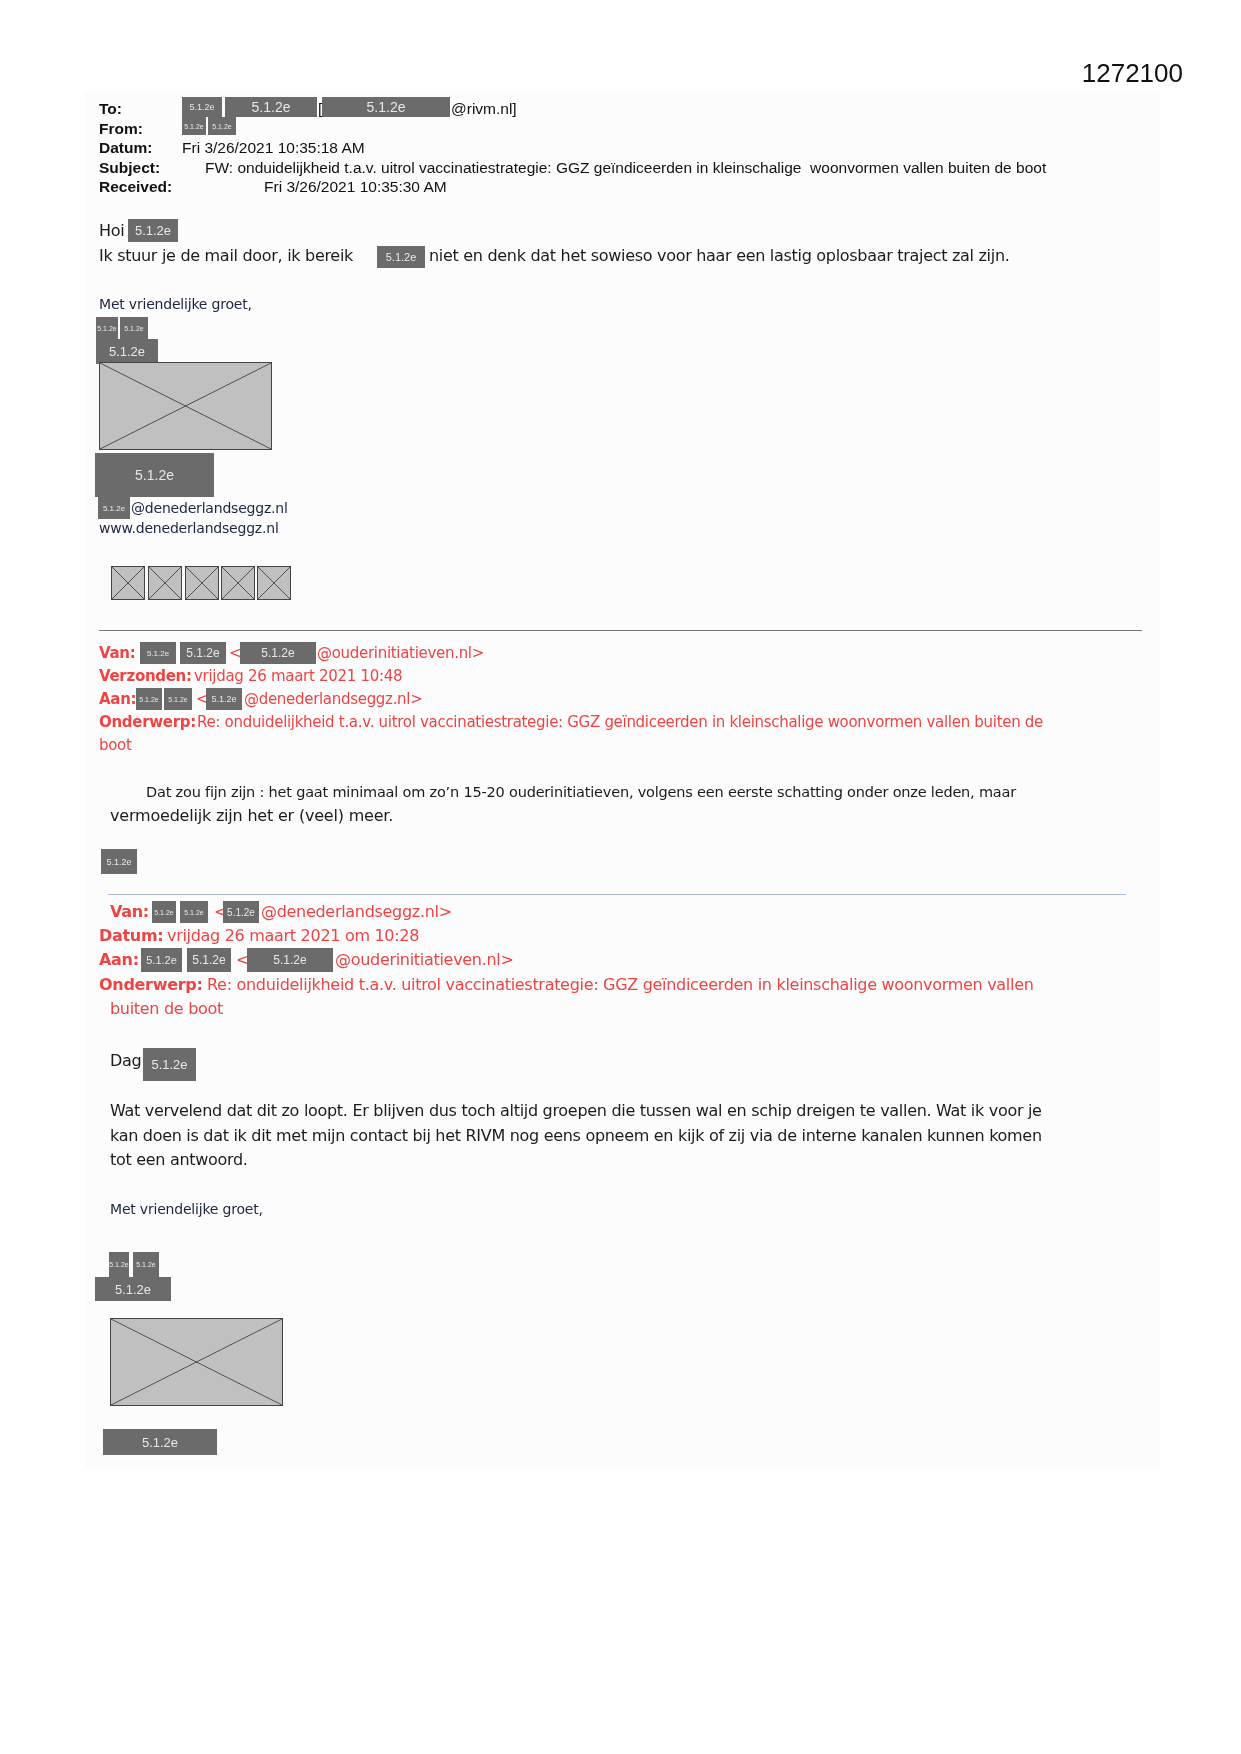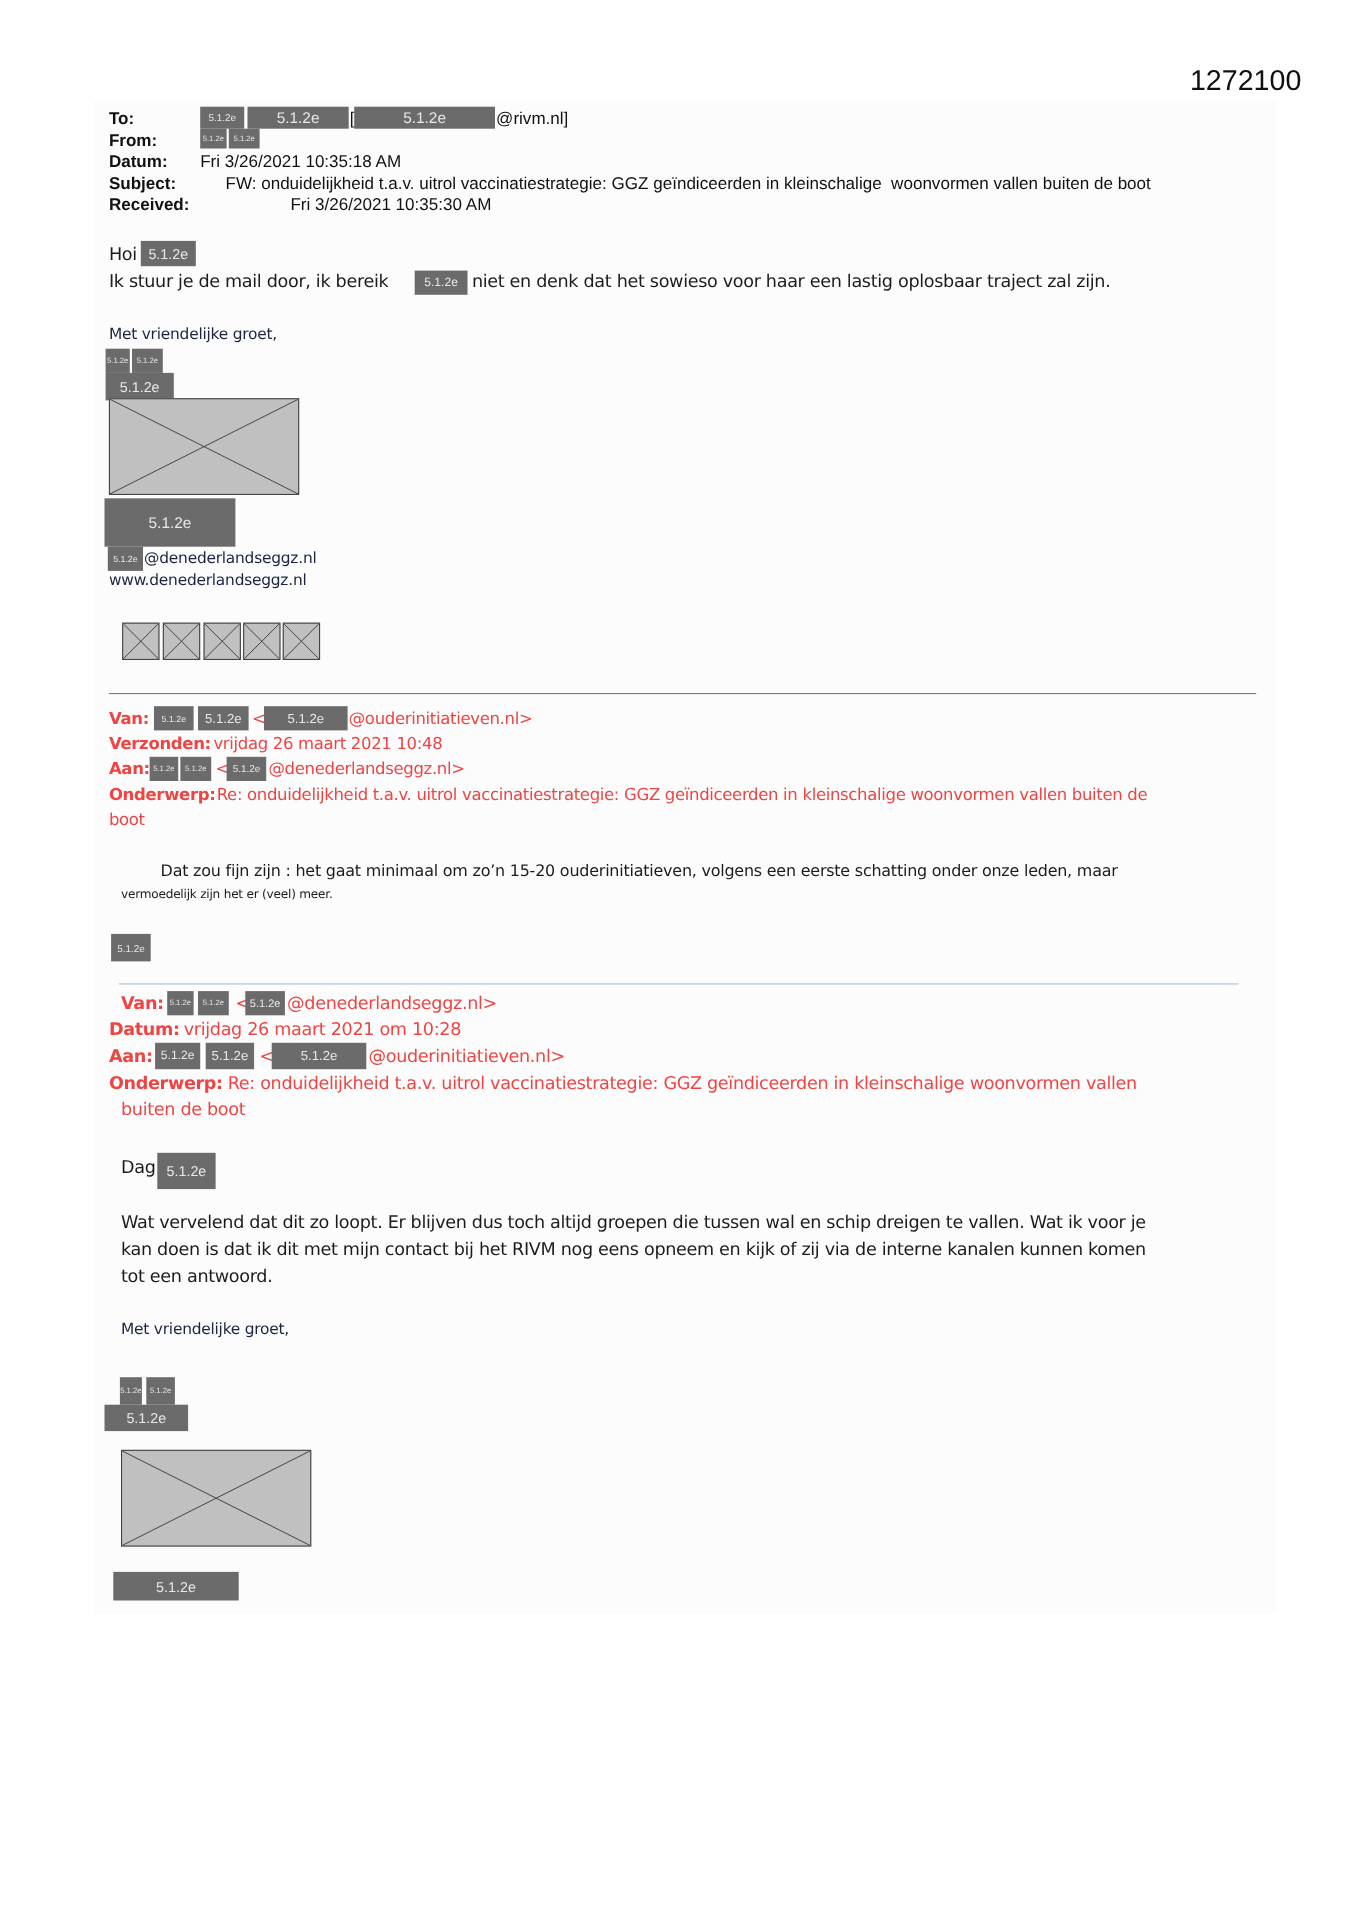--- a/index.html
+++ b/index.html
@@ -119,21 +119,21 @@
 <div class="redact abs" style="left:164px;top:688px;width:28px;height:22px;font-size:7px;">5.1.2e</div>
 <div class="abs mail-hdr" style="left:196px;top:690px;">&lt;</div>
 <div class="redact abs" style="left:206px;top:688px;width:36px;height:22px;font-size:9px;">5.1.2e</div>
 <div class="abs mail-hdr" style="left:244px;top:690px;">@denederlandseggz.nl&gt;</div>
 
 <div class="abs mail-hdr" style="left:99px;top:713px;"><b>Onderwerp:</b></div>
 <div class="abs mail-hdr" style="left:197px;top:713px;">Re: onduidelijkheid t.a.v. uitrol vaccinatiestrategie: GGZ geïndiceerden in kleinschalige woonvormen vallen buiten de</div>
 <div class="abs mail-hdr" style="left:99px;top:736px;">boot</div>
 
 <div class="abs sig-text" style="left:110px;top:784px;color:#1b1b1b;font-size:14.5px;margin-left:36px;">Dat zou fijn zijn : het gaat minimaal om zo’n 15-20 ouderinitiatieven, volgens een eerste schatting onder onze leden, maar</div>
-<div class="abs sig-text" style="left:110px;top:806px;color:#1b1b1b;font-size:11px;">vermoedelijk zijn het er (veel) meer.</div>
+<div class="abs sig-text" style="left:110px;top:806px;color:#1b1b1b;font-size:16px;">vermoedelijk zijn het er (veel) meer.</div>
 
 <div class="redact abs" style="left:101px;top:849px;width:36px;height:25px;font-size:9px;">5.1.2e</div>
 
 <div class="rule-blue" style="left:108px;top:894px;width:1018px;"></div>
 
 <div class="abs mail-hdr" style="left:110px;top:902px;font-size:16px;"><b>Van:</b></div>
 <div class="redact abs" style="left:152px;top:901px;width:24px;height:22px;font-size:7px;">5.1.2e</div>
 <div class="redact abs" style="left:180px;top:901px;width:28px;height:22px;font-size:7px;">5.1.2e</div>
 <div class="abs mail-hdr" style="left:214px;top:902px;font-size:16px;">&lt;</div>
 <div class="redact abs" style="left:223px;top:901px;width:36px;height:22px;font-size:10px;">5.1.2e</div>

